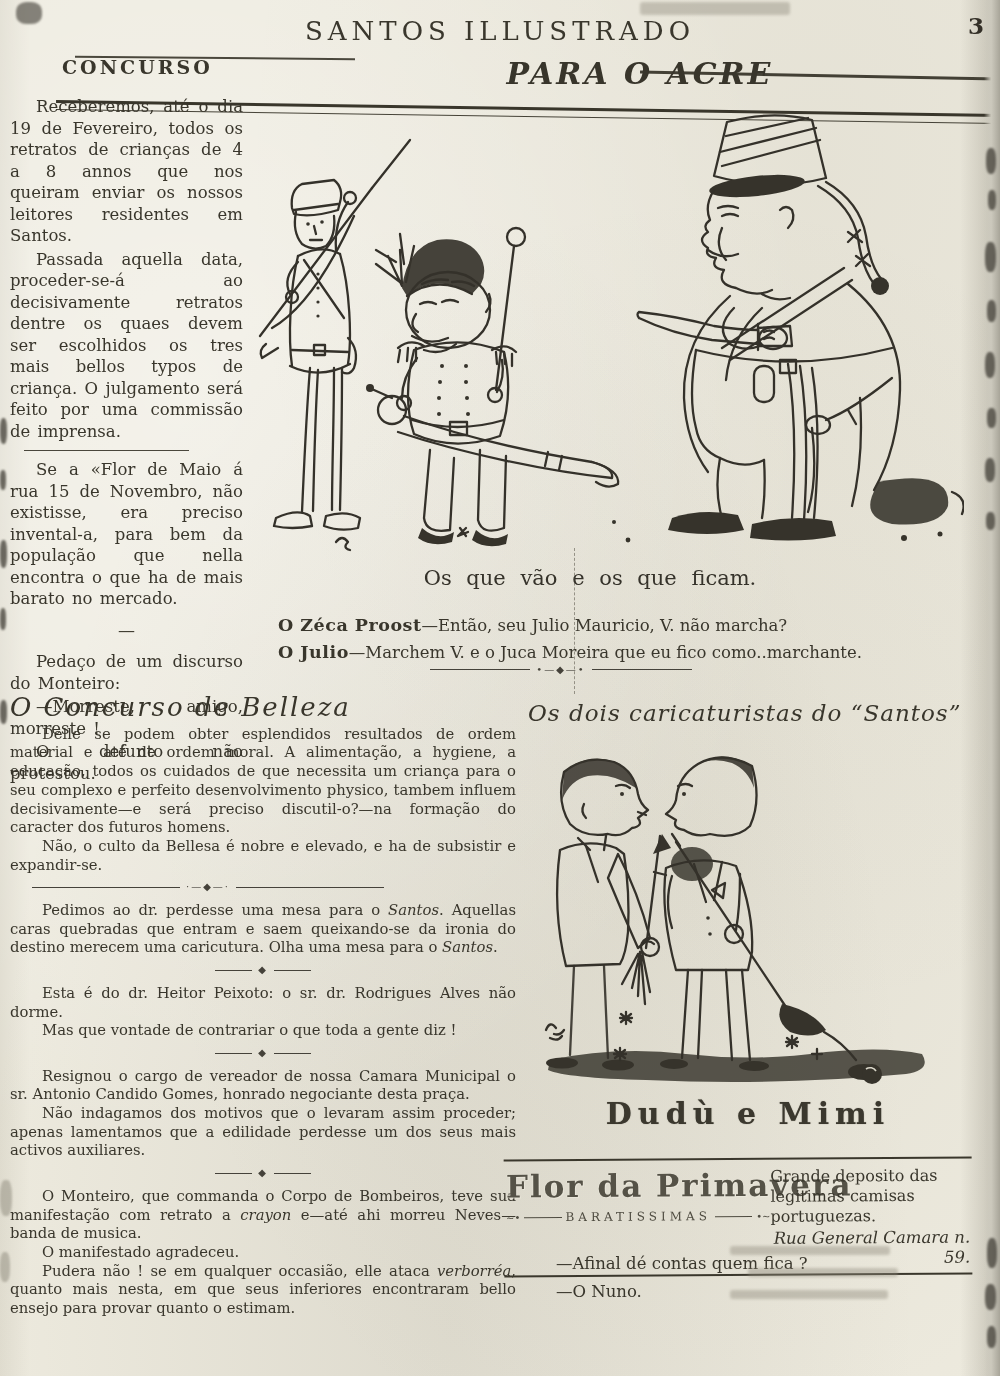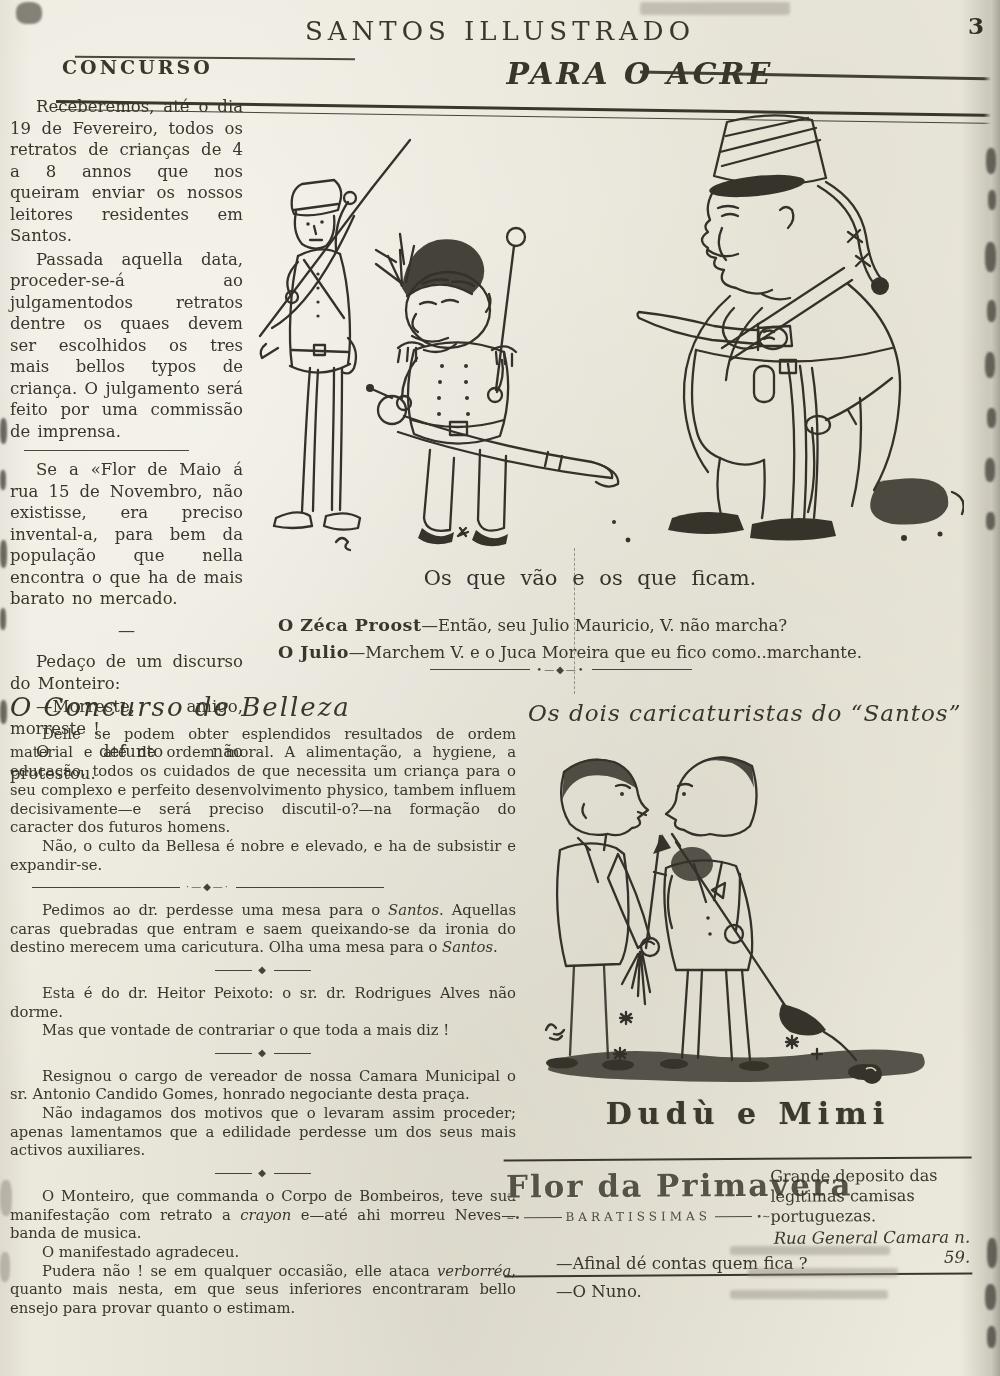--- a/index.html
+++ b/index.html
@@ -94,21 +94,21 @@
   <div class="pagenum">3</div>
   <div class="rule-a"></div>
   <div class="rule-b"></div>
   <div class="rule-double"></div>
 
   <div class="concurso-h">CONCURSO</div>
   <div class="acre-h">PARA O ACRE</div>
 
   <div class="colA">
     <p>Receberemos, até o dia 19 de Fevereiro, todos os retratos de crianças de 4 a 8 annos que nos queiram enviar os nossos leitores residentes em Santos.</p>
-    <p>Passada aquella data, proceder-se-á ao julgamentodos retratos dentre os quaes devem ser escolhidos os tres mais bellos typos de criança. O julgamento será feito por uma commissão de imprensa.</p>
+    <p>Passada aquella data, proceder-se-á ao decisivamente retratos dentre os quaes devem ser escolhidos os tres mais bellos typos de criança. O julgamento será feito por uma commissão de imprensa.</p>
     <div class="short-rule"></div>
     <p>Se a «Flor de Maio á rua 15 de Novembro, não existisse, era preciso invental-a, para bem da população que nella encontra o que ha de mais barato no mercado.</p>
     <div class="center-dash">—</div>
     <p>Pedaço de um discurso do Monteiro:</p>
     <p>—Morreste, amigo, morreste !</p>
     <p>O defunto não protestou.</p>
   </div>
 
   <div class="illo1">
     <svg width="712" height="462" viewBox="0 0 712 462">
@@ -250,21 +250,21 @@
     <p>Delle se podem obter esplendidos resultados de ordem material e até de ordem moral. A alimentação, a hygiene, a educação, todos os cuidados de que necessita um criança para o seu complexo e perfeito desenvolvimento physico, tambem influem decisivamente—e será preciso discutil-o?—na formação do caracter dos futuros homens.</p>
     <p>Não, o culto da Bellesa é nobre e elevado, e ha de subsistir e expandir-se.</p>
     <div class="orn div-lg dividerline">
         <span class="c">·—◆—·</span>
       </div>
     <p><span>Pedimos ao dr. perdesse uma mesa para o </span><i>Santos</i><span>. Aquellas caras quebradas que entram e saem queixando-se da ironia do destino merecem uma caricutura. Olha uma mesa para o </span><i>Santos</i><span>.</span></p>
     <div class="orn div-sm dividerline">
         <span class="c">◆</span>
       </div>
     <p>Esta é do dr. Heitor Peixoto: o sr. dr. Rodrigues Alves não dorme.</p>
-    <p>Mas que vontade de contrariar o que toda a mais diz !</p>
+    <p>Mas que vontade de contrariar o que toda a gente diz !</p>
     <div class="orn div-sm dividerline">
         <span class="c">◆</span>
       </div>
     <p>Resignou o cargo de vereador de nossa Camara Municipal o sr. Antonio Candido Gomes, honrado negociante desta praça.</p>
     <p>Não indagamos dos motivos que o levaram assim proceder; apenas lamentamos que a edilidade perdesse um dos seus mais activos auxiliares.</p>
     <div class="orn div-sm dividerline">
         <span class="c">◆</span>
       </div>
     <p><span>O Monteiro, que commanda o Corpo de Bombeiros, teve sua manifestação com retrato a </span><i>crayon</i><span> e—até ahi morreu Neves— banda de musica.</span></p>
     <p>O manifestado agradeceu.</p>

